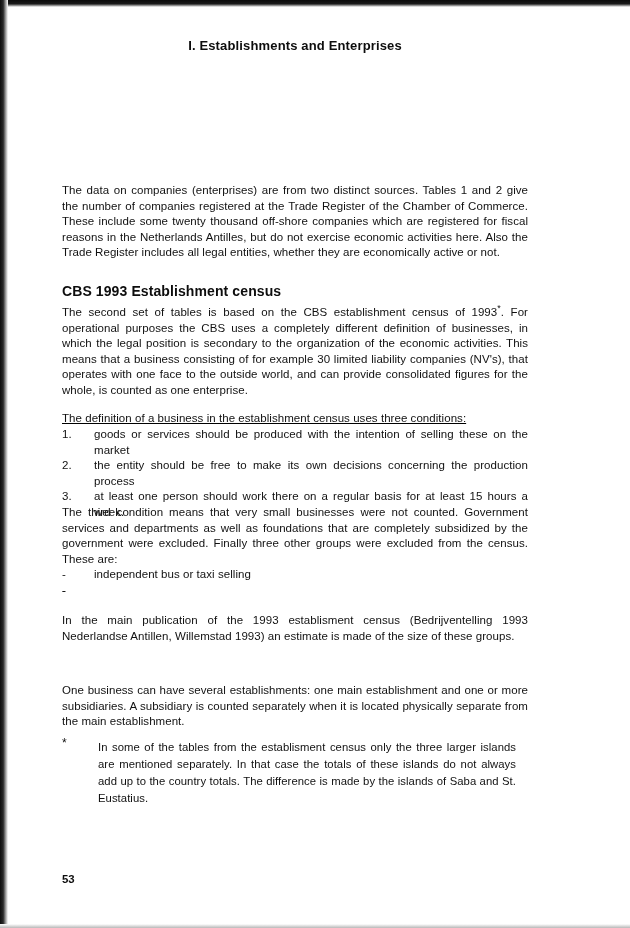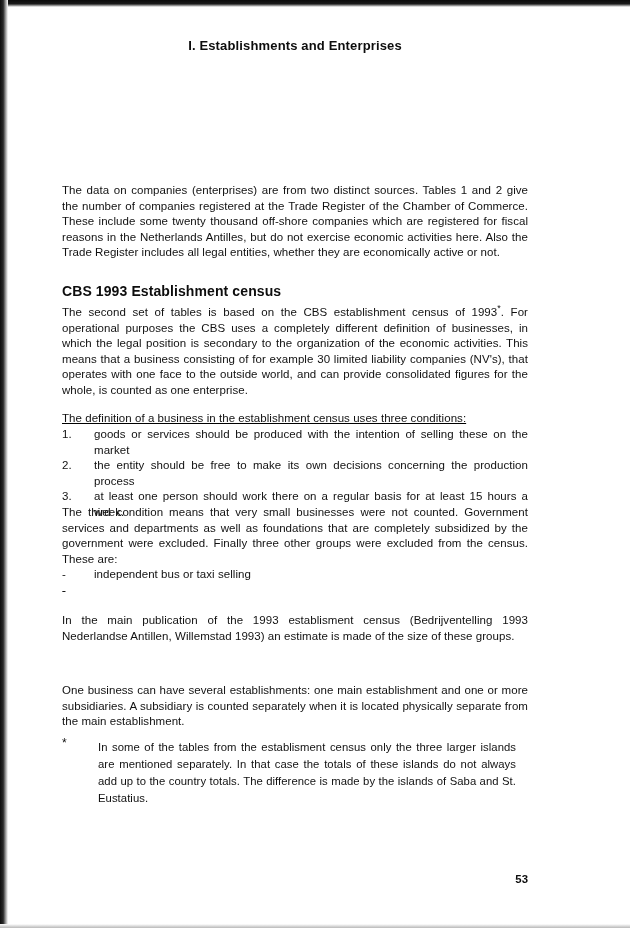--- a/index.html
+++ b/index.html
@@ -134,21 +134,21 @@
     text-align: justify;
     margin: 12px;
     letter-spacing: 0.05px;
   }
 
   .page-number {
     position: absolute;
     left: 62px;
     top: 873px;
     width: 466px;
-    text-align: right;
+    text-align: left;
     font-size: 11.4px;
     font-weight: bold;
     color: #0d0d0d;
   }
 
   sup.asterisk {
     font-size: 9px;
     vertical-align: super;
     line-height: 0;
   }

